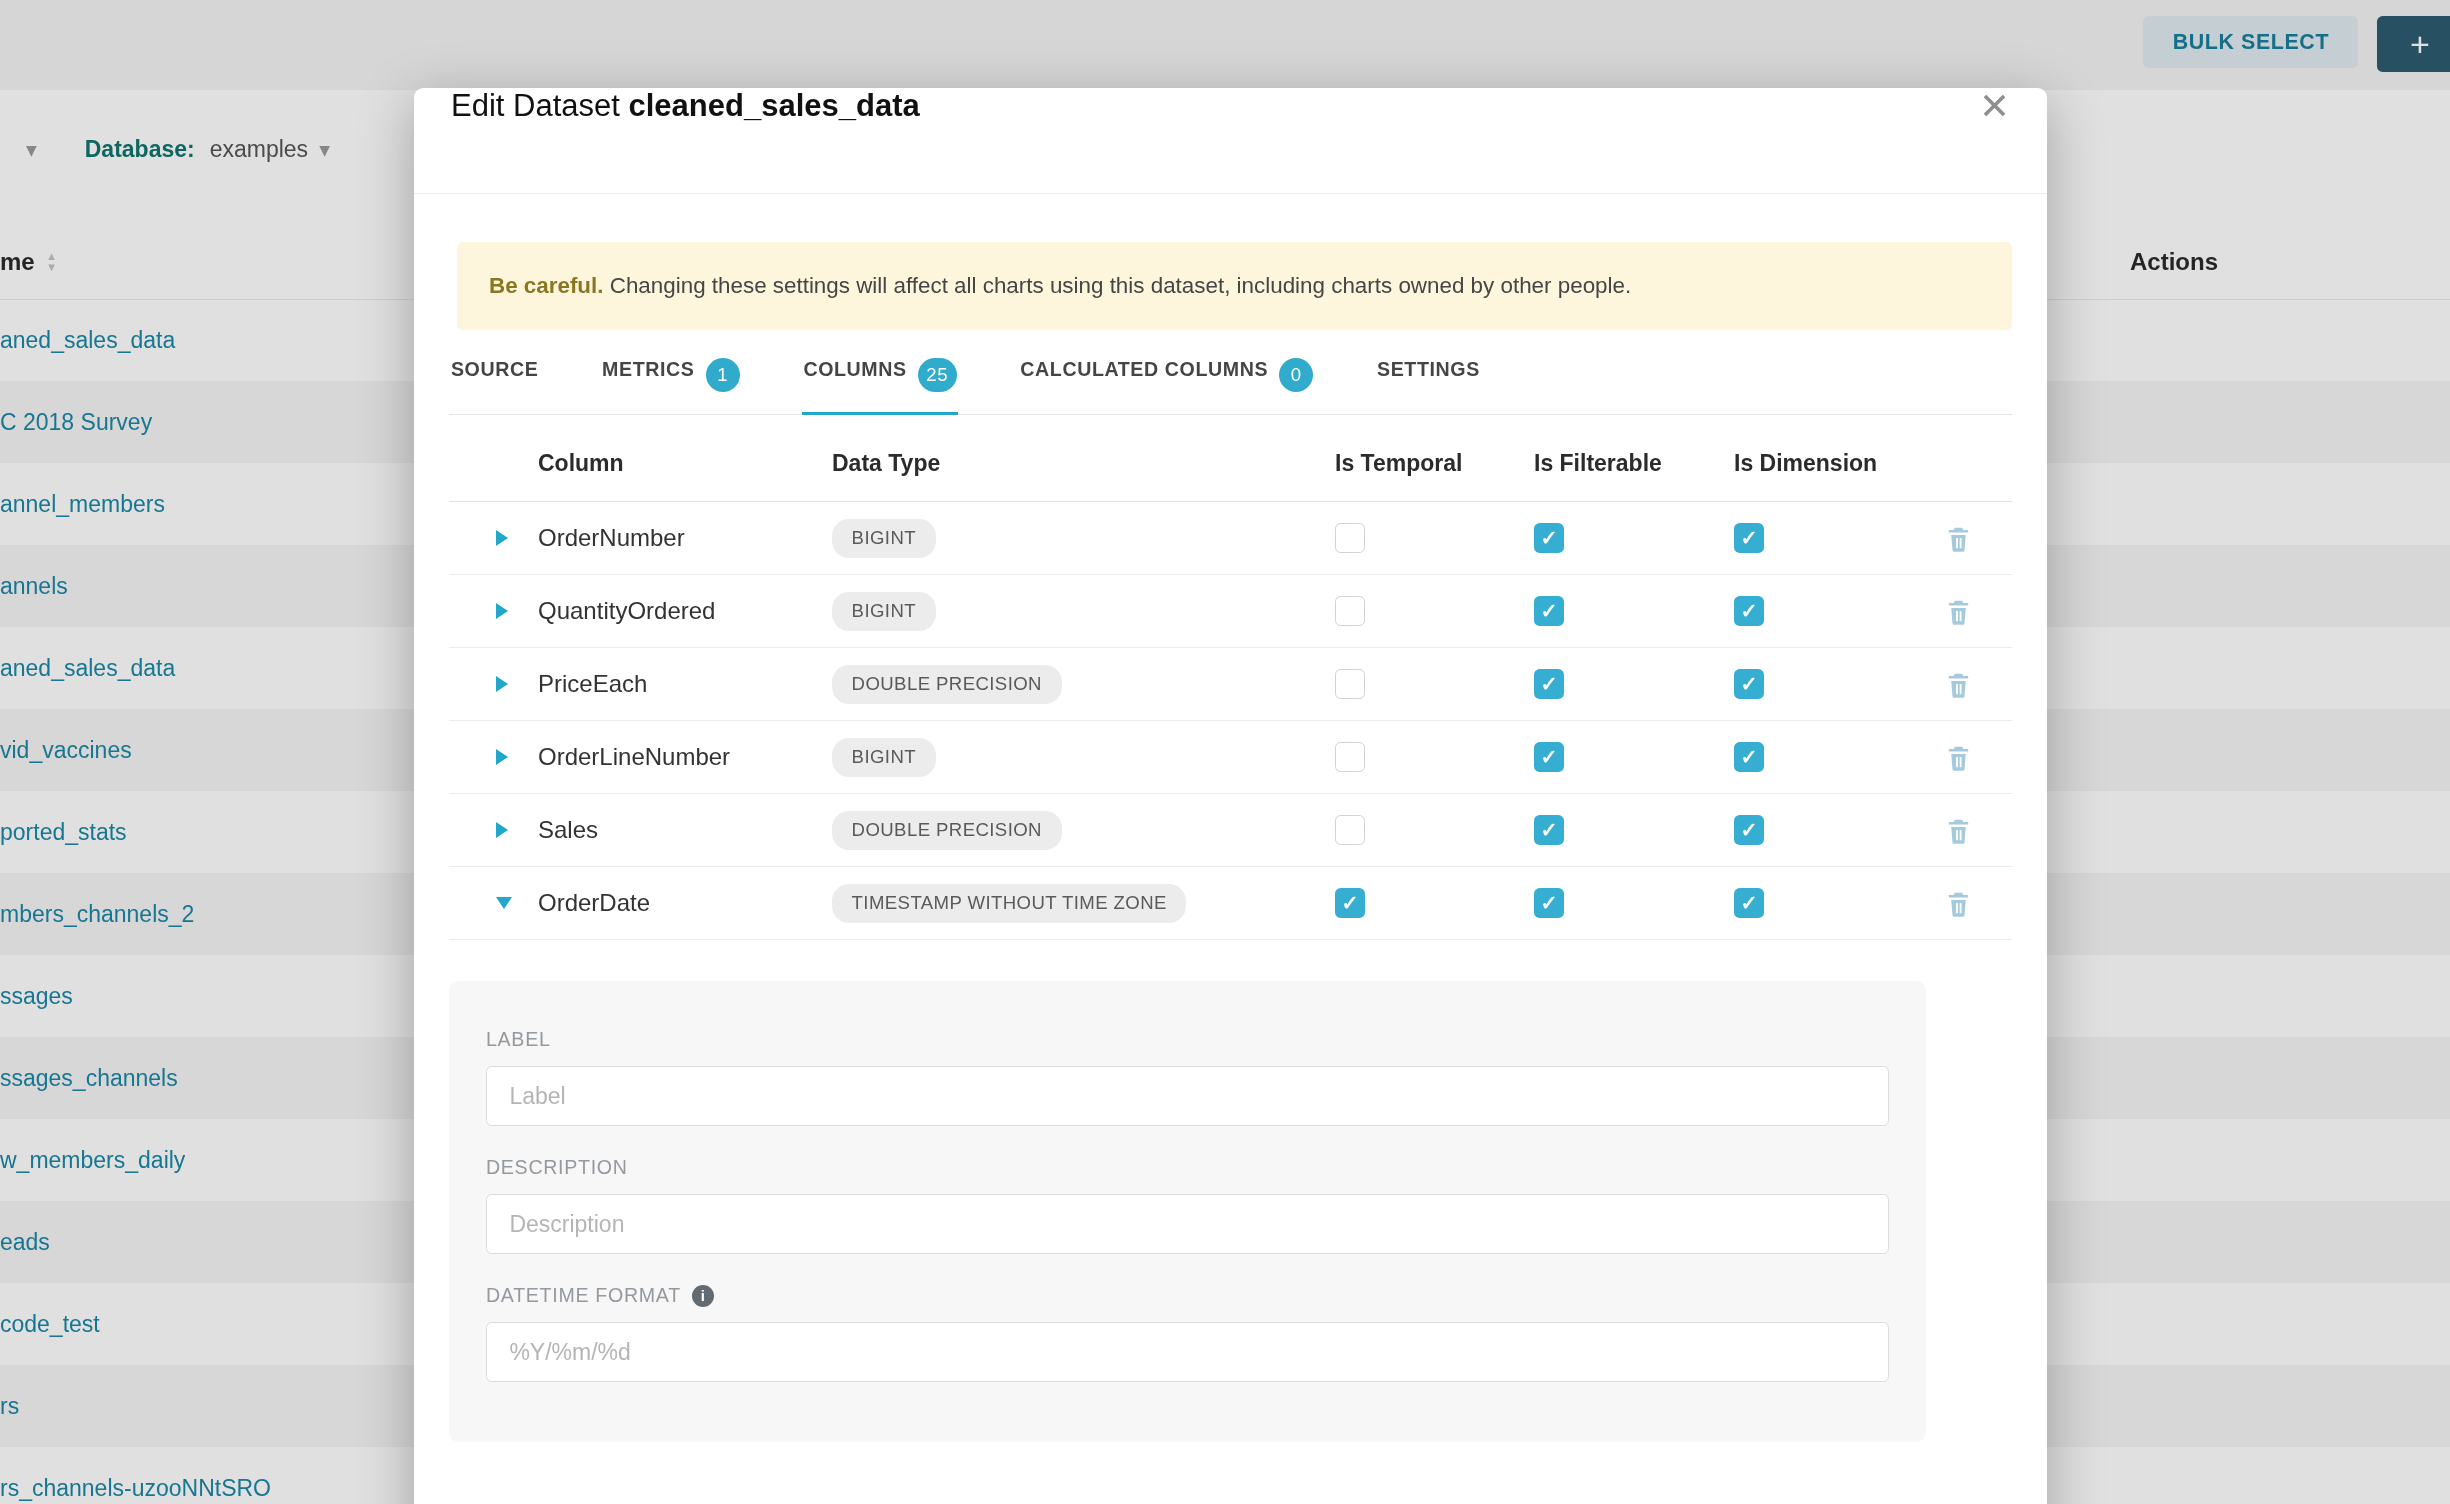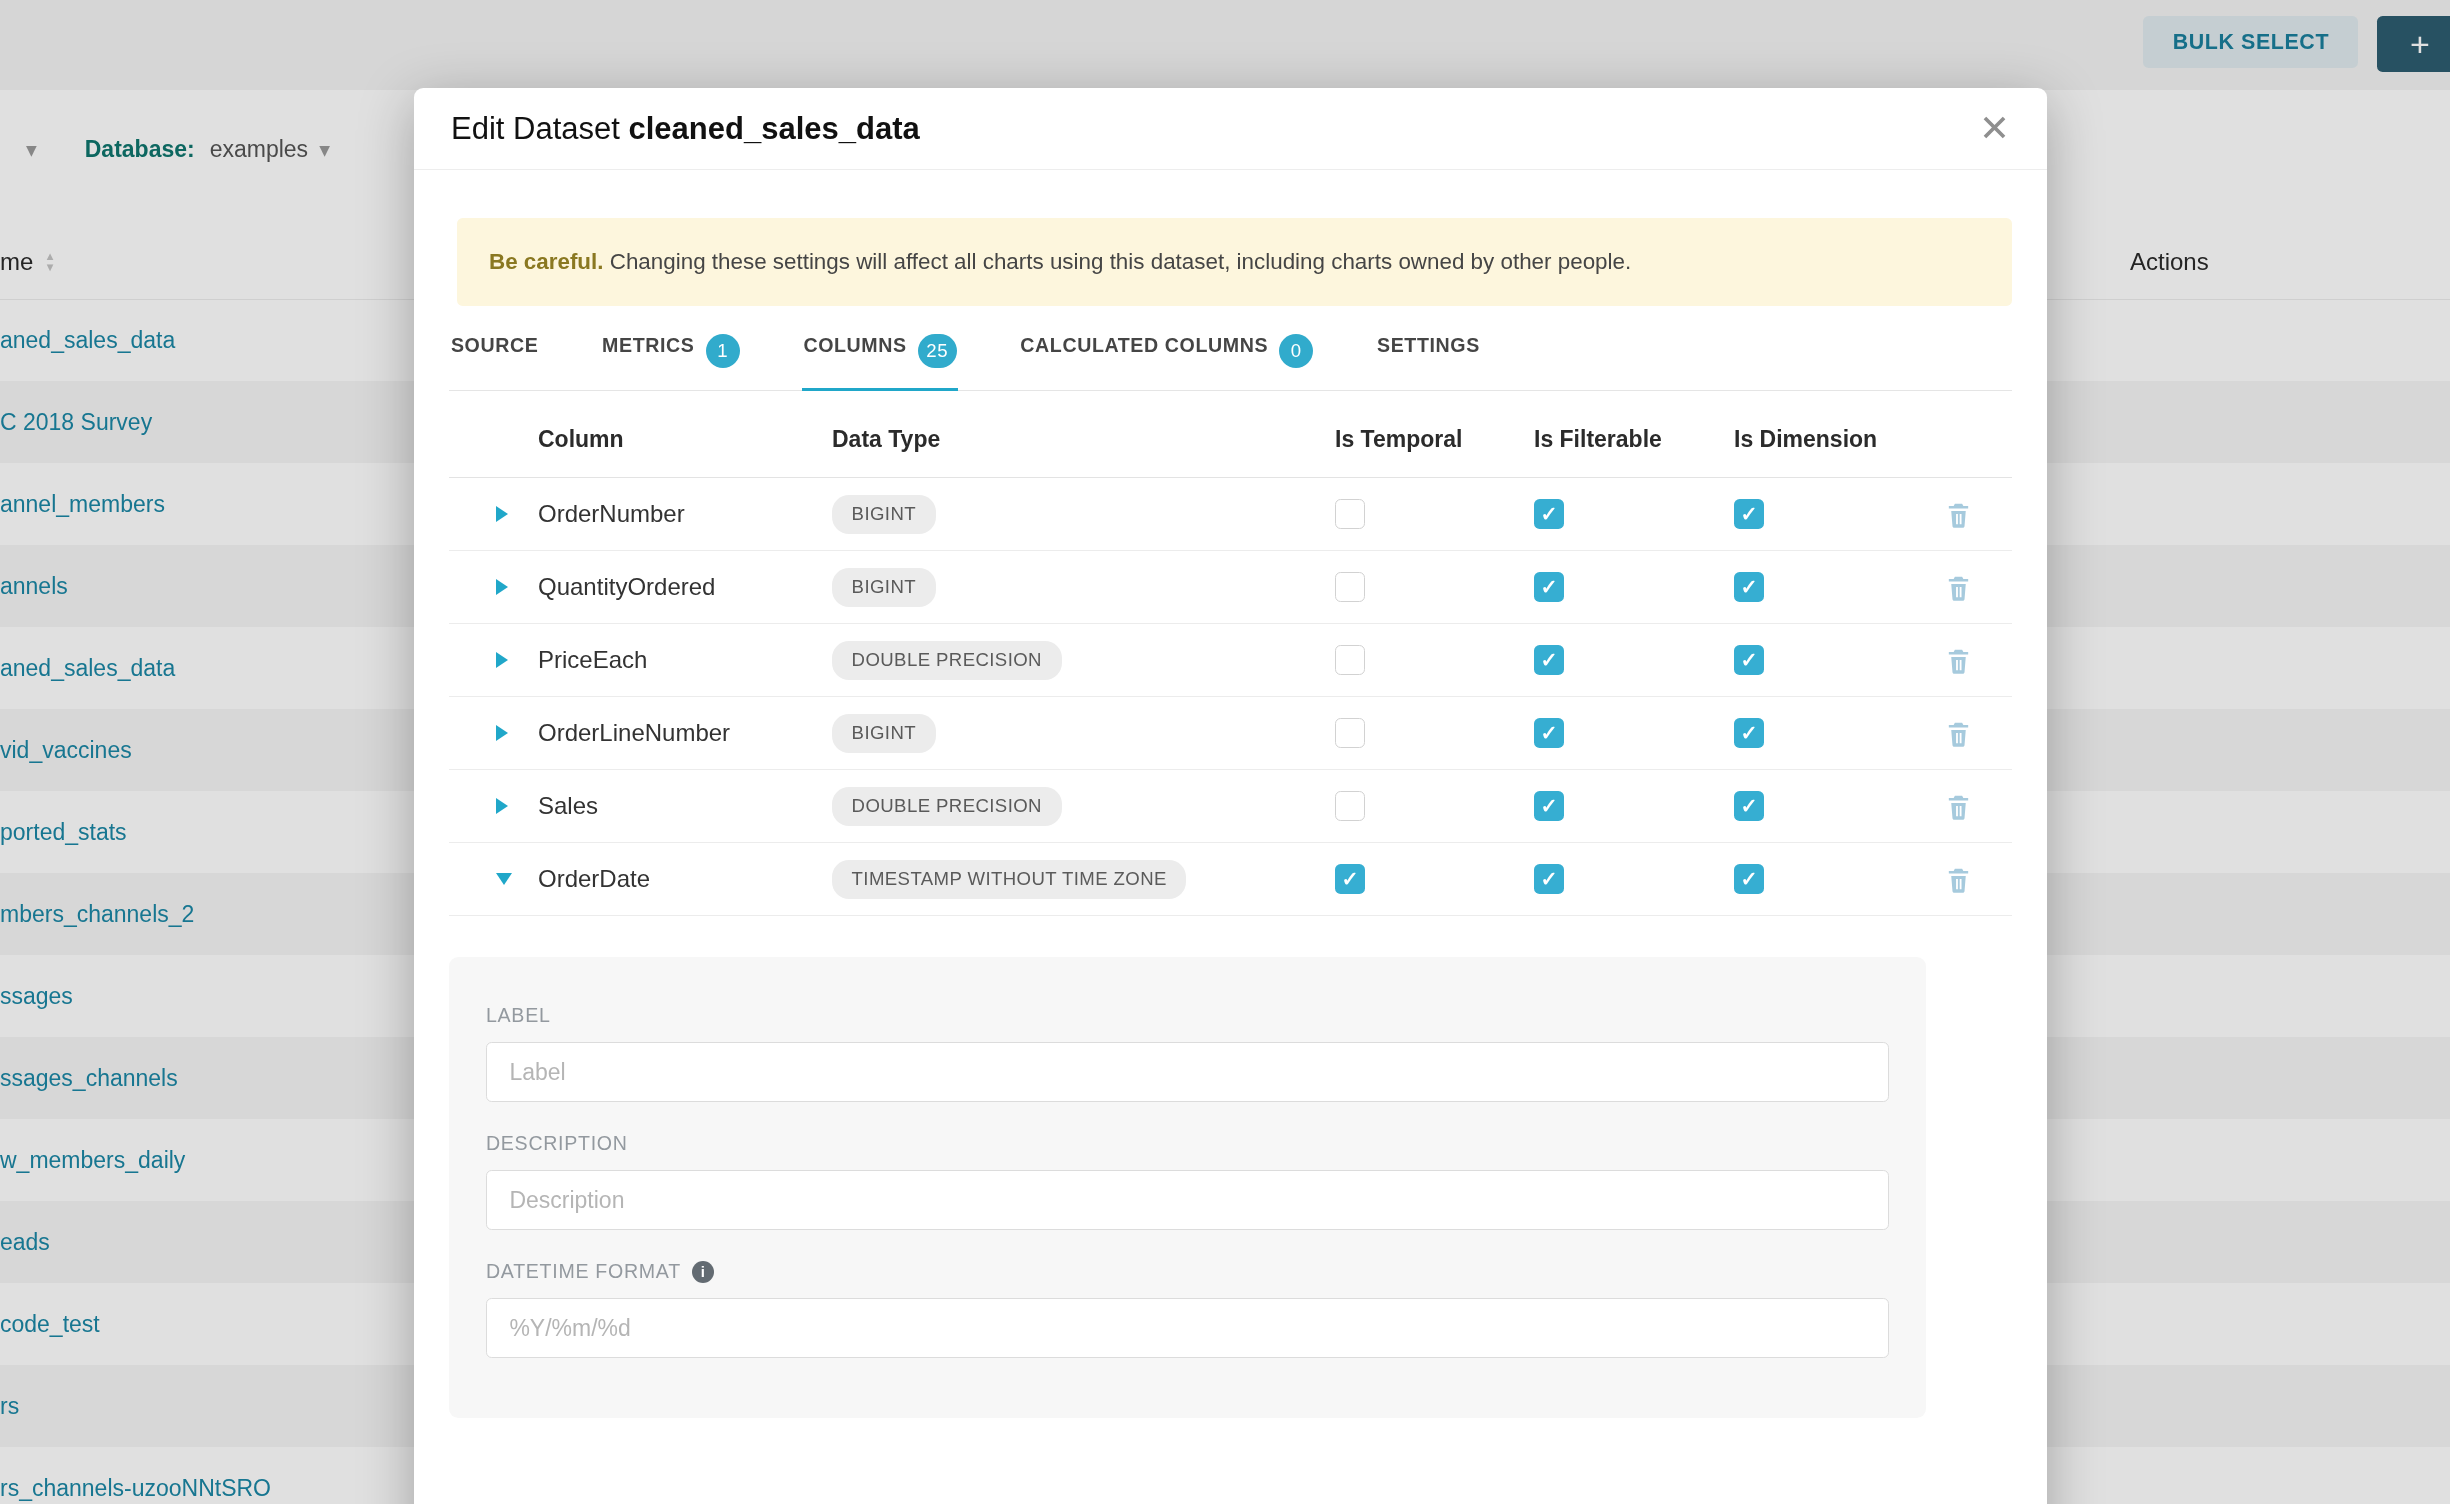--- a/index.html
+++ b/index.html
@@ -23,36 +23,36 @@
   
   .bg-filter { position:absolute; top:136px; left:0; display:flex; align-items:center; }
   .sel-caret { color:#9a9a9a; font-size:21.4px; }
   .sel-caret.first { margin-left:26px; }
   .flabel { font-size:23px; font-weight:700; color:#0f766e; margin-left:48px; }
   .fvalue { font-size:23px; color:#555; margin-left:15px; cursor:pointer; }
   .fcaret { margin-left:11.2px; }
 
   .bg-thead { position:absolute; top:224px; left:0; right:0; height:76px; display:flex; align-items:center;
               border-bottom:0.9px solid #ececec; }
-  .bg-h { font-size:24px; font-weight:400; color:#2b2b2b; }
+  .bg-h { font-size:24px; font-weight:700; color:#2b2b2b; }
   .bg-h.actions { position:absolute; left:2130px; }
   .sort { display:inline-flex; flex-direction:column; margin-left:11.2px; color:#c4c4c4; font-size:11.2px; line-height:10.3px; cursor:pointer; }
   .sort i { font-style:normal; }
 
   .bg-rows { position:absolute; top:299px; left:0; right:0; }
   .bg-row { height:82px; display:flex; align-items:center; }
   .bg-row.alt { background:#f5f5f5; }
   .bg-link { font-size:23px; color:var(--link); cursor:pointer; white-space:nowrap; }
 
   
   .mask { position:absolute; inset:0; background:rgba(0,0,0,0.12); z-index:5; }
   .modal { position:absolute; left:414px; top:88px; width:1633px; height:1585px; background:#fff;
            border-radius:9.3px; box-shadow:0 13px 56px rgba(0,0,0,0.28); z-index:10; overflow:hidden; }
 
-  .mhead { display:flex; align-items:center; height:82px; padding:0 37px; border-bottom:0.9px solid #ededed; }
+  .mhead { display:flex; align-items:flex-start; height:106px; padding:0 37px; border-bottom:0.9px solid #ededed; }
   .mtitle { font-size:31px; color:#111; }
   .mtitle b { font-weight:700; }
   .mclose { margin-left:auto; background:none; border:none; font-size:37px; color:#8f8f8f; cursor:pointer;
             font-family:"Liberation Sans", sans-serif; line-height:1; }
 
   .mbody { padding:48px 35px 56px; }
 
   .warn { background:var(--warning-bg); border-radius:5.6px; min-height:88px; display:flex; align-items:center;
           padding:0 32px; font-size:22.4px; color:#454545; line-height:1.35;margin-left:8px; }
   .warn b { color:var(--warning-accent); font-weight:700; }

